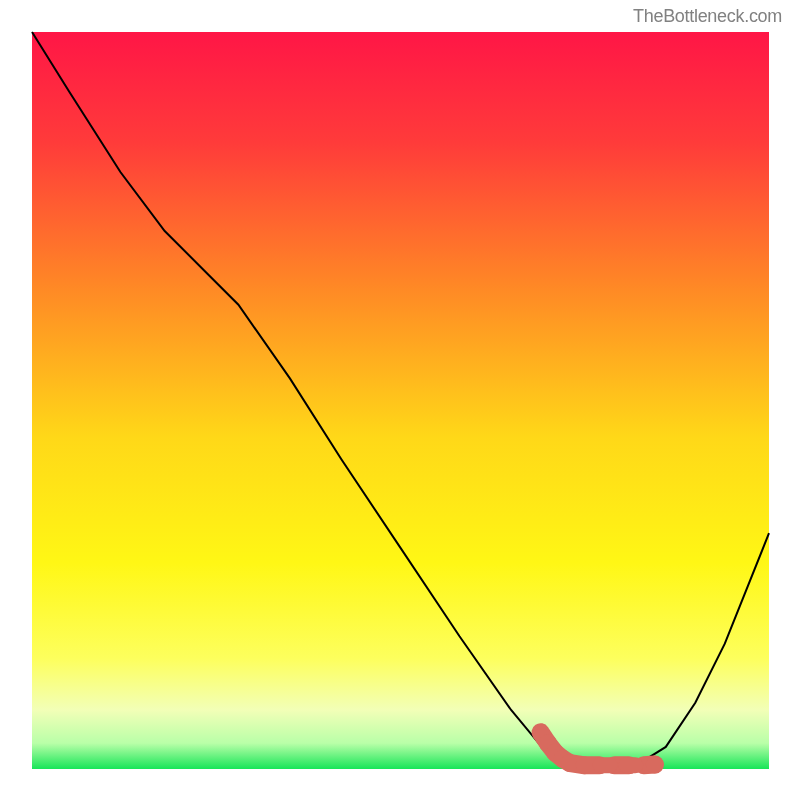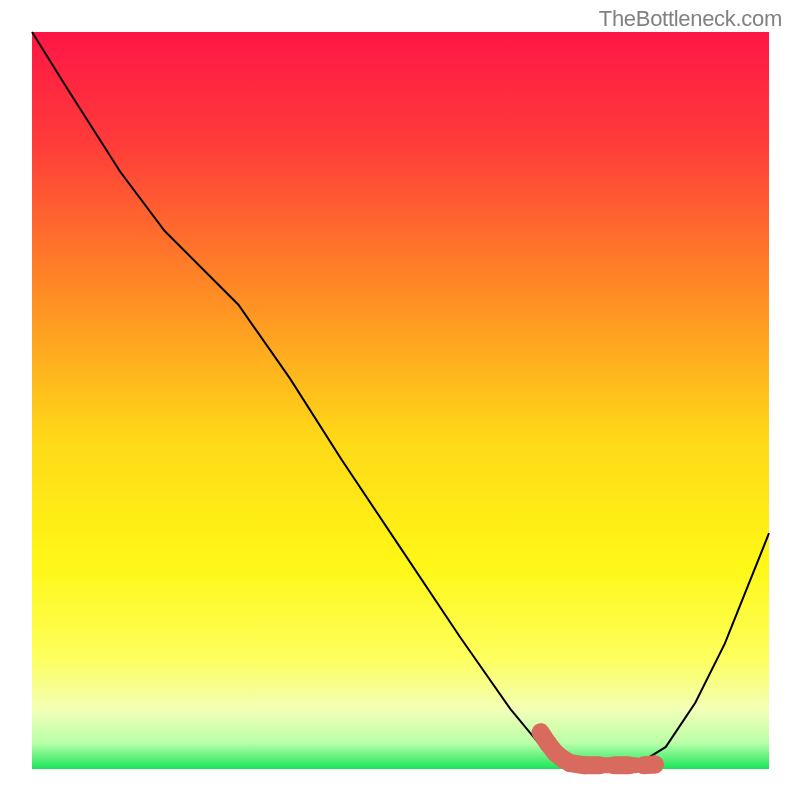--- a/index.html
+++ b/index.html
@@ -11,21 +11,21 @@
   .chart-container {
     position: relative;
     width: 800px;
     height: 800px;
     background: #ffffff;
   }
   .watermark {
     position: absolute;
     top: 6px;
     right: 18px;
-    font-size: 22px;
+    font-size: 18px;
     color: #818181;
     font-family: Arial, sans-serif;
     z-index: 3;
     letter-spacing: -0.3px;
   }
   svg {
     position: absolute;
     top: 0;
     left: 0;
   }

